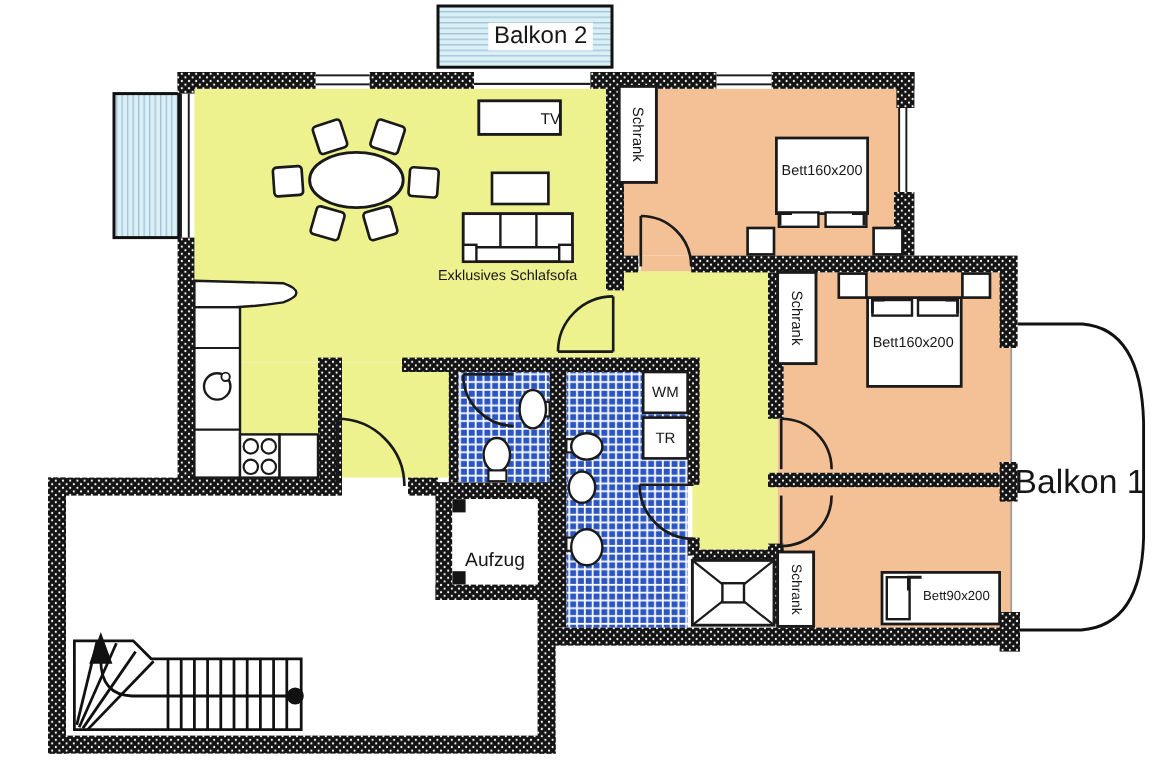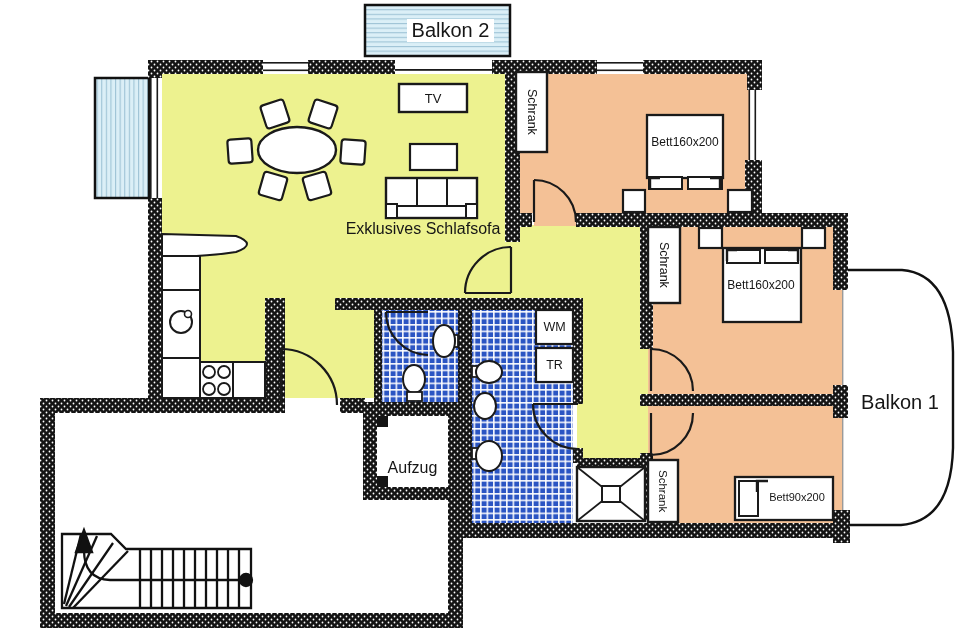--- a/index.html
+++ b/index.html
@@ -233,29 +233,29 @@
     <line x1="651" y1="413" x2="651" y2="455"></line>
     <path d="M 693,413 A 42,42 0 0 1 651,455"></path>
   </g>
 </svg>
 
 <div class="lbl" style="left:365px;top:5px;width:171px;height:50px;font-size:20px;">
       <span class="halo">Balkon 2</span>
     </div>
 
 
-<div class="lbl" style="left:852px;top:390px;width:96px;height:24px;font-size:20px;">
+<div class="lbl" style="left:852px;top:390px;width:96px;height:24px;font-size:28px;">
       <span>Balkon 1</span>
     </div>
 
-<div class="lbl" style="left:399px;top:84px;width:68px;height:28px;font-size:13px;">
+<div class="lbl" style="left:399px;top:84px;width:68px;height:28px;font-size:13px;justify-content:flex-end;">
       <span>TV</span>
     </div>
 
-<div class="lbl" style="left:353px;top:221px;width:140px;height:16px;font-size:16px;">
+<div class="lbl" style="left:353px;top:221px;width:140px;height:16px;font-size:12px;">
       <span>Exklusives Schlafsofa</span>
     </div>
 
 <div class="lbl vlabel" style="left:516px;top:72px;width:31px;height:80px;font-size:12.5px;">
       <span>Schrank</span>
     </div>
 
 <div class="lbl vlabel" style="left:648px;top:227px;width:32px;height:76px;font-size:12.5px;">
       <span>Schrank</span>
     </div>

